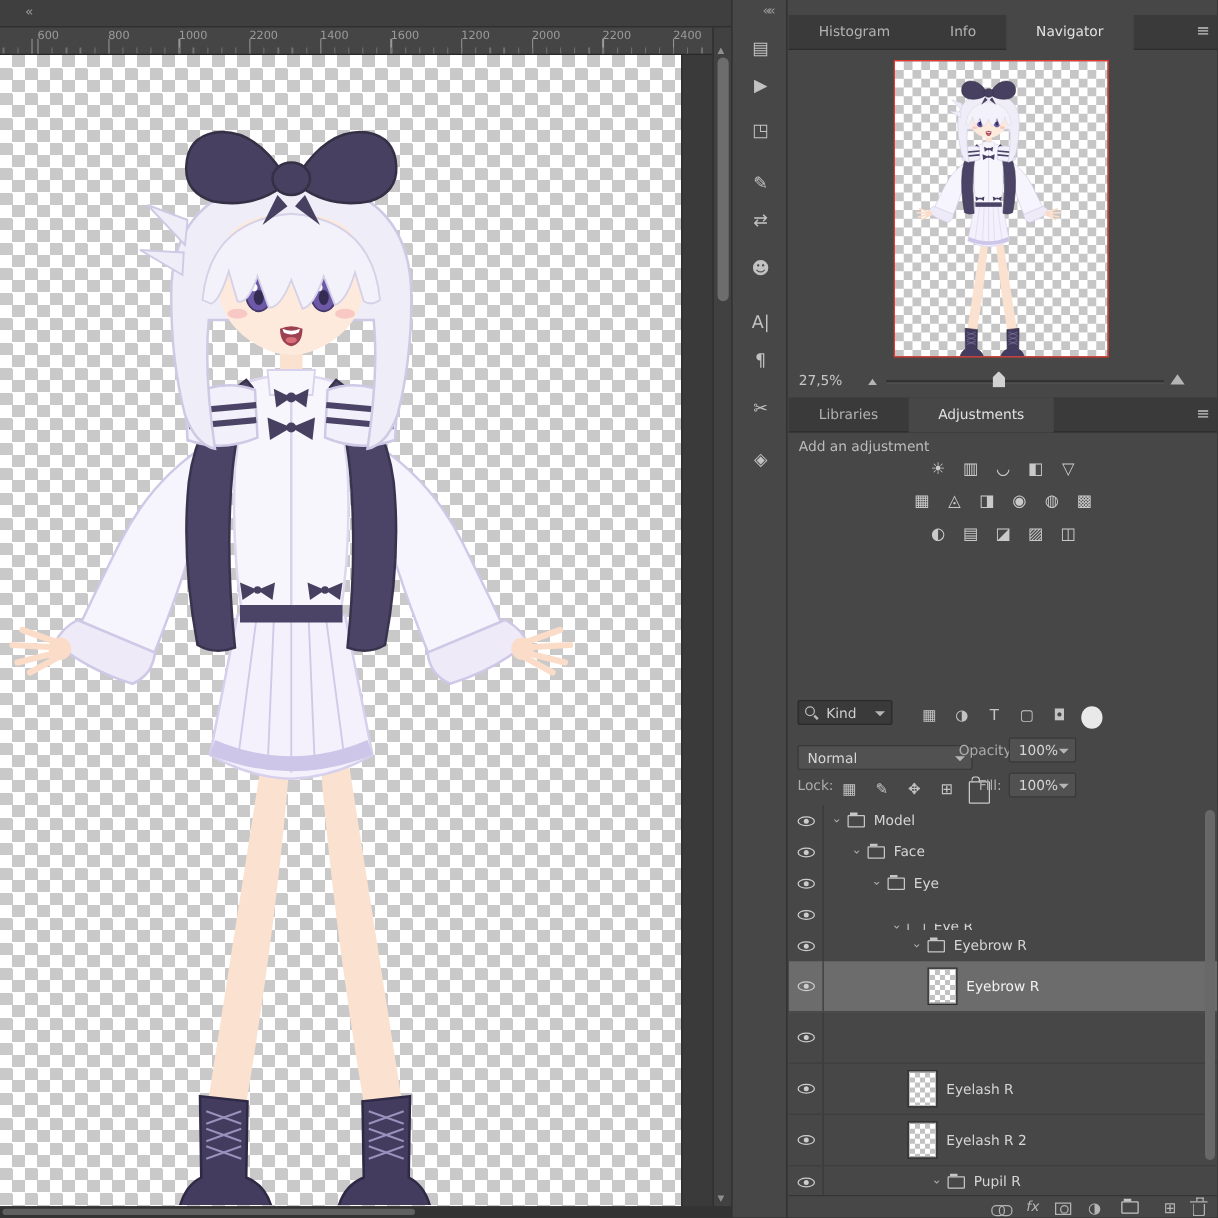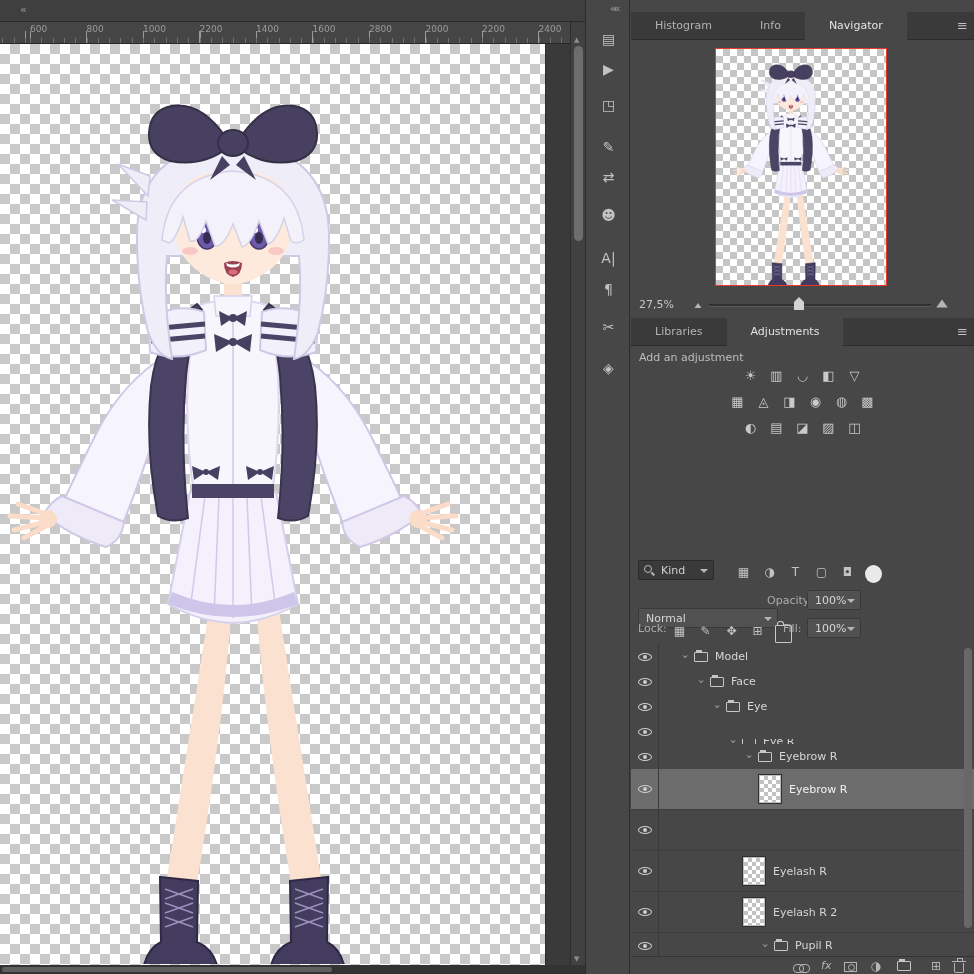--- a/index.html
+++ b/index.html
@@ -62,21 +62,21 @@
   .css-magnifier::after { content:''; position:absolute; width:4px; height:1.5px; background:#b9b9b9; transform:rotate(45deg); left:6px; top:7px; }
   .sel-arrow { position:absolute; right:5px; top:8px; width:0; height:0; border-left:4px solid transparent; border-right:4px solid transparent; border-top:4px solid #b5b5b5; }
   .iconflex { position:absolute; display:flex; gap:9px; align-items:center; }
   .iconflex .icon { width:17px; height:18px; line-height:18px; text-align:center; font-size:12px; color:#c3c3c3; }
   .ps-select { position:absolute; height:20px; background:#515151; border:1px solid #393939; border-radius:2px; color:#d6d6d6; }
   .ps-select .val { position:absolute; left:7px; top:3px; font-size:11px; }
   .ctl-label { position:absolute; top:6px; color:#adadad; }
 
   
   .layers-list { position:absolute; left:0; top:644px; width:343px; height:312px; overflow:hidden; background:#474747; }
-  .layer-row { position:relative; display:flex; align-items:stretch; width:343px;gap:16px; }
+  .layer-row { position:relative; display:flex; align-items:stretch; width:343px; }
   .layer-row.group { height:25px; }
   .layer-row.layer { height:41px; border-bottom:1px solid #3e3e3e; }
   .layer-row.selected { background:#6c6c6c; }
   .eye-cell { width:28px; border-right:1px solid #3a3a3a; display:flex; align-items:center; justify-content:center; flex:none; }
   .css-eye { width:14px; height:8px; border:1px solid #cdcdcd; border-radius:50%; position:relative; display:inline-block; }
   .css-eye::before { content:''; position:absolute; left:50%; top:50%; width:4px; height:4px; margin:-2px 0 0 -2px; background:#cdcdcd; border-radius:50%; }
   .row-content { display:flex; align-items:center; flex:1; overflow:hidden; }
   .chevron { display:inline-block; transform:rotate(90deg); color:#bcbcbc; font-size:10px; width:12px; text-align:center; flex:none; }
   .css-folder { width:14px; height:10px; border:1px solid #c6c6c6; border-radius:1px; position:relative; display:inline-block; margin:0 7px 0 3px; flex:none; }
   .css-folder::before { content:''; position:absolute; top:-3px; left:1px; width:6px; height:2px; background:#c6c6c6; }
@@ -234,21 +234,21 @@
       <span class="collapse">«</span>
     </div>
     <div class="ruler">
       <div>
           <span class="ruler-num" style="left: 30px;">600</span>
           <span class="ruler-num" style="left: 86.5px;">800</span>
           <span class="ruler-num" style="left: 143px;">1000</span>
           <span class="ruler-num" style="left: 199.5px;">2200</span>
           <span class="ruler-num" style="left: 256px;">1400</span>
           <span class="ruler-num" style="left: 312.5px;">1600</span>
-          <span class="ruler-num" style="left: 369px;">2800</span>
+          <span class="ruler-num" style="left: 369px;">1200</span>
           <span class="ruler-num" style="left: 425.5px;">2000</span>
           <span class="ruler-num" style="left: 482px;">2200</span>
           <span class="ruler-num" style="left: 538.5px;">2400</span>
         </div>
     </div>
     <div class="canvas">
       <svg viewBox="0 0 545 920" width="545" height="920">
           <use href="#chara"></use>
         </svg>
     </div>
@@ -338,21 +338,21 @@
           <span class="icon">▦</span>
           <span class="icon">◑</span>
           <span class="icon">T</span>
           <span class="icon">▢</span>
           <span class="icon">◘</span>
           <span class="icon css-pill"></span>
         </div>
     </div>
 
     <div class="ctl-row" style="top:588px">
-      <div class="ps-select" style="left:7px;top:20px;width:140px">
+      <div class="ps-select" style="left:7px;top:8px;width:140px">
         <span class="val">Normal</span>
         <span class="sel-arrow"></span>
       </div>
       <span class="ctl-label" style="left:136px">Opacity:</span>
       <div class="ps-select" style="left:176px;top:2px;width:54px">
         <span class="val">100%</span>
         <span class="sel-arrow"></span>
       </div>
     </div>
 

